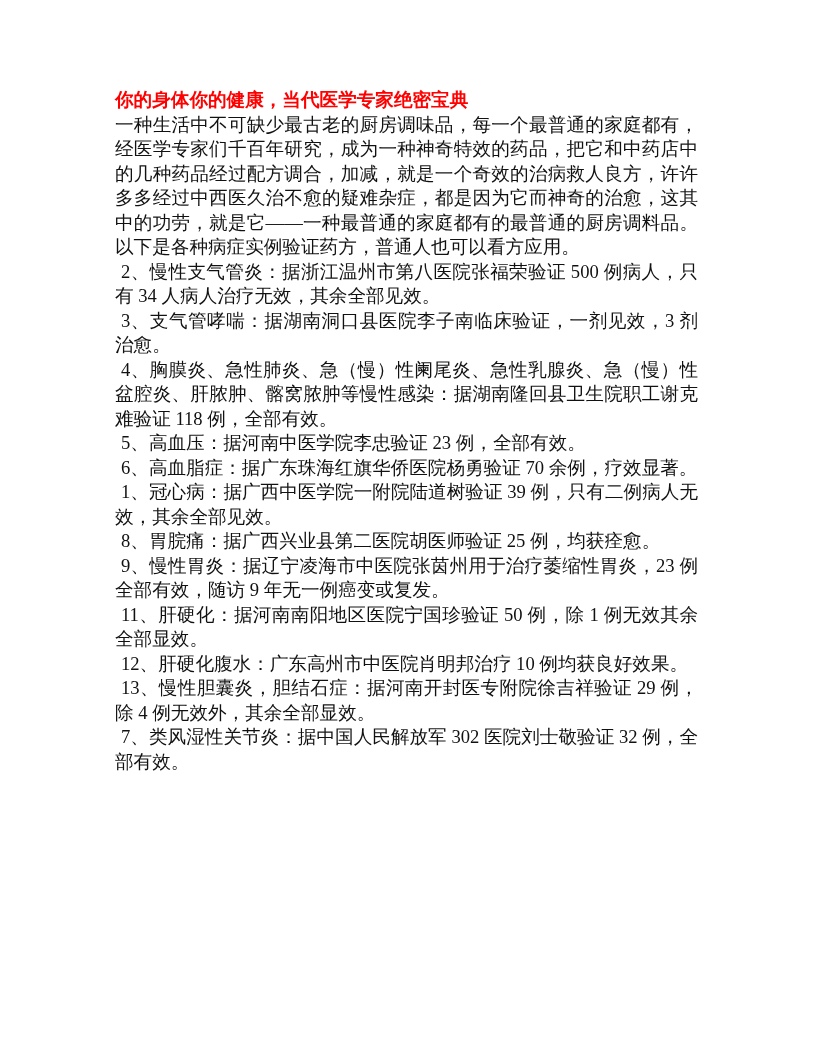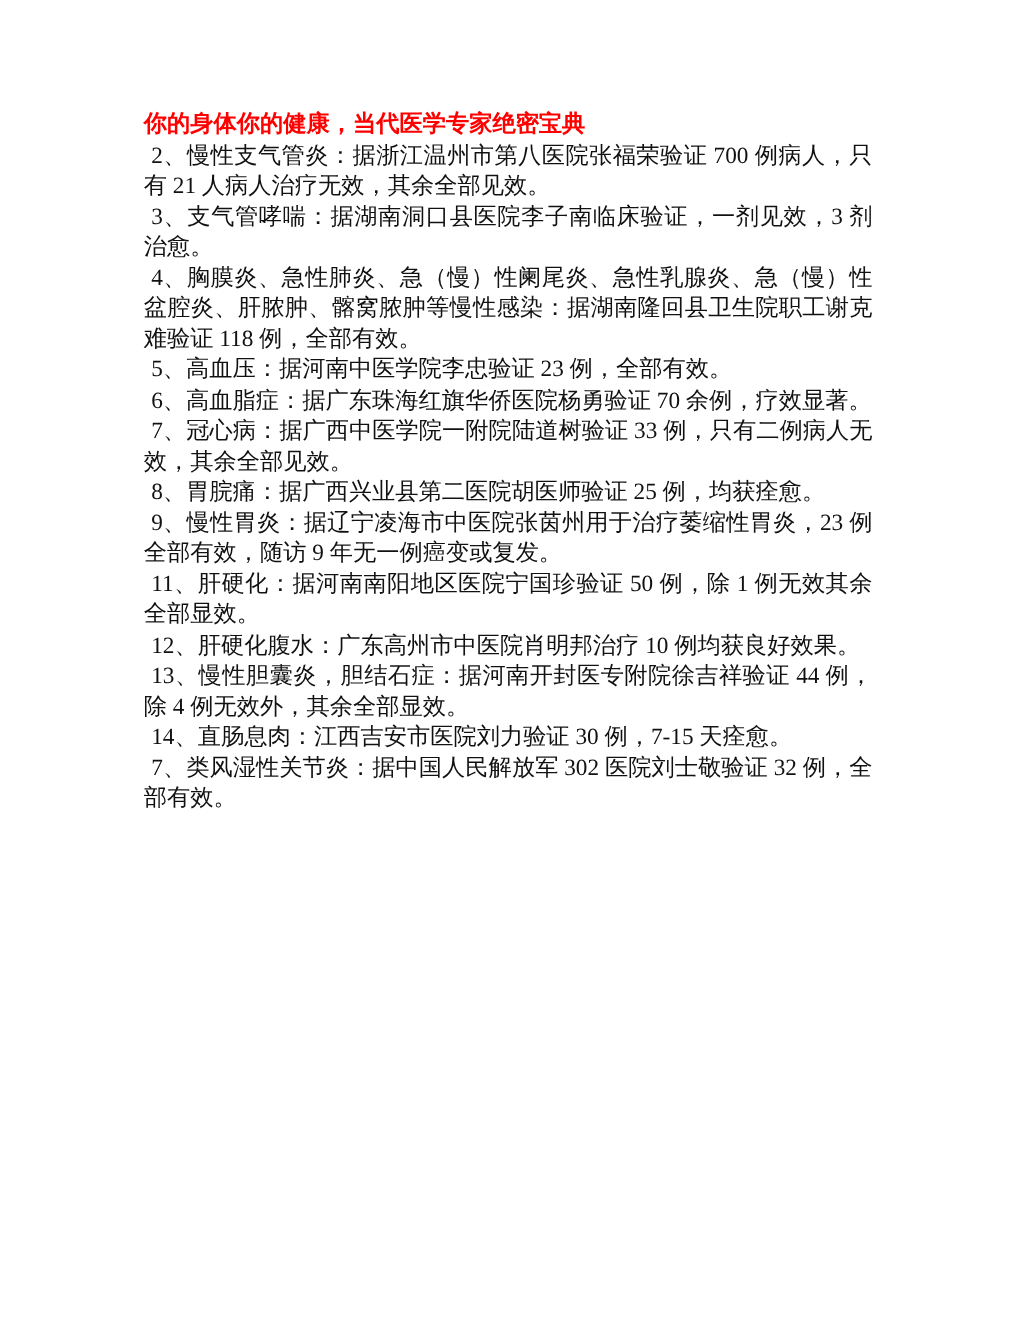--- a/index.html
+++ b/index.html
@@ -42,27 +42,27 @@
     padding: 0;
     text-indent: 6px; 
   }
 </style>
 </head>
 <body>
 
 <div class="page">
   <div class="content" style="color: rgb(17, 17, 17);">
     <h1 class="doc-title" style="color: rgb(255, 0, 0);">你的身体你的健康，当代医学专家绝密宝典</h1>
-    <p class="item">2、慢性支气管炎：据浙江温州市第八医院张福荣验证 700 例病人，只有 21 人病人治疗无效，其余全部见效。</p>
+    <p class="intro">一种生活中不可缺少最古老的厨房调味品，每一个最普通的家庭都有，经医学专家们千百年研究，成为一种神奇特效的药品，把它和中药店中的几种药品经过配方调合，加减，就是一个奇效的治病救人良方，许许多多经过中西医久治不愈的疑难杂症，都是因为它而神奇的治愈，这其中的功劳，就是它——一种最普通的家庭都有的最普通的厨房调料品。以下是各种病症实例验证药方，普通人也可以看方应用。</p>
+    <p class="item">2、慢性支气管炎：据浙江温州市第八医院张福荣验证 500 例病人，只有 34 人病人治疗无效，其余全部见效。</p>
     <p class="item">3、支气管哮喘：据湖南洞口县医院李子南临床验证，一剂见效，3 剂治愈。</p>
     <p class="item">4、胸膜炎、急性肺炎、急（慢）性阑尾炎、急性乳腺炎、急（慢）性盆腔炎、肝脓肿、髂窝脓肿等慢性感染：据湖南隆回县卫生院职工谢克难验证 118 例，全部有效。</p>
     <p class="item">5、高血压：据河南中医学院李忠验证 23 例，全部有效。</p>
     <p class="item">6、高血脂症：据广东珠海红旗华侨医院杨勇验证 70 余例，疗效显著。</p>
-    <p class="item">7、冠心病：据广西中医学院一附院陆道树验证 33 例，只有二例病人无效，其余全部见效。</p>
+    <p class="item">1、冠心病：据广西中医学院一附院陆道树验证 39 例，只有二例病人无效，其余全部见效。</p>
     <p class="item">8、胃脘痛：据广西兴业县第二医院胡医师验证 25 例，均获痊愈。</p>
     <p class="item">9、慢性胃炎：据辽宁凌海市中医院张茵州用于治疗萎缩性胃炎，23 例全部有效，随访 9 年无一例癌变或复发。</p>
     <p class="item">11、肝硬化：据河南南阳地区医院宁国珍验证 50 例，除 1 例无效其余全部显效。</p>
     <p class="item">12、肝硬化腹水：广东高州市中医院肖明邦治疗 10 例均获良好效果。</p>
-    <p class="item">13、慢性胆囊炎，胆结石症：据河南开封医专附院徐吉祥验证 44 例，除 4 例无效外，其余全部显效。</p>
-    <p class="item">14、直肠息肉：江西吉安市医院刘力验证 30 例，7-15 天痊愈。</p>
+    <p class="item">13、慢性胆囊炎，胆结石症：据河南开封医专附院徐吉祥验证 29 例，除 4 例无效外，其余全部显效。</p>
     <p class="item">7、类风湿性关节炎：据中国人民解放军 302 医院刘士敬验证 32 例，全部有效。</p>
   </div>
 </div>
 
 </body></html>

